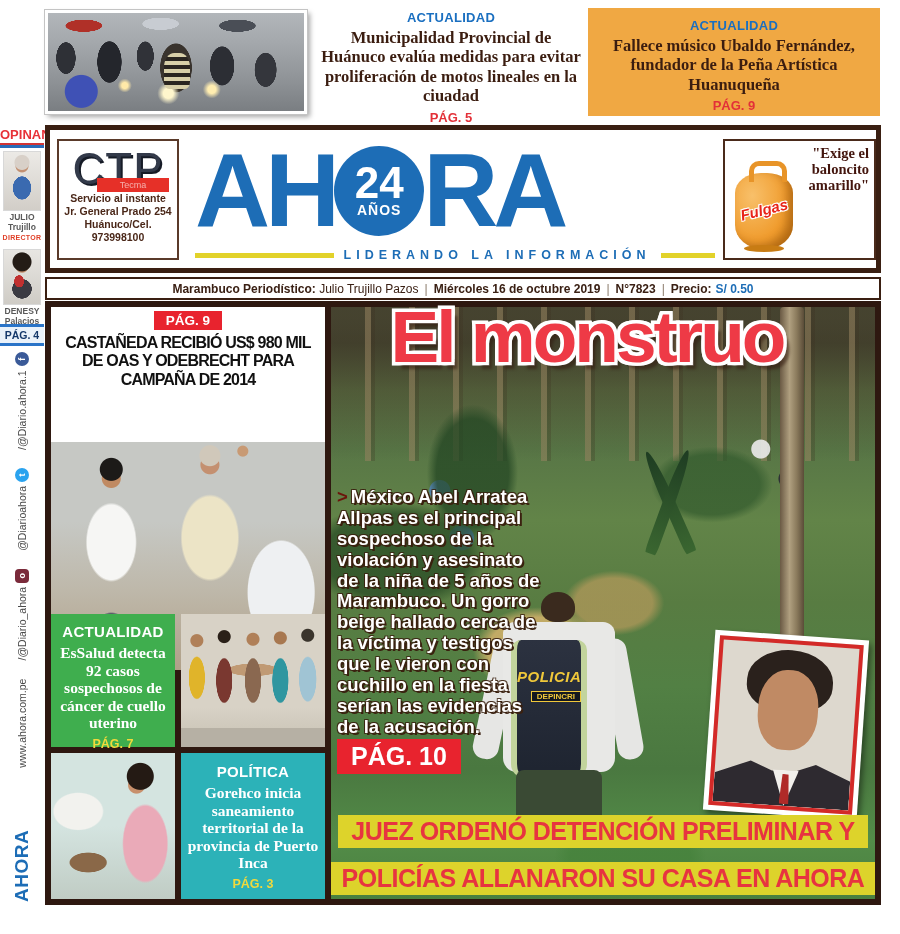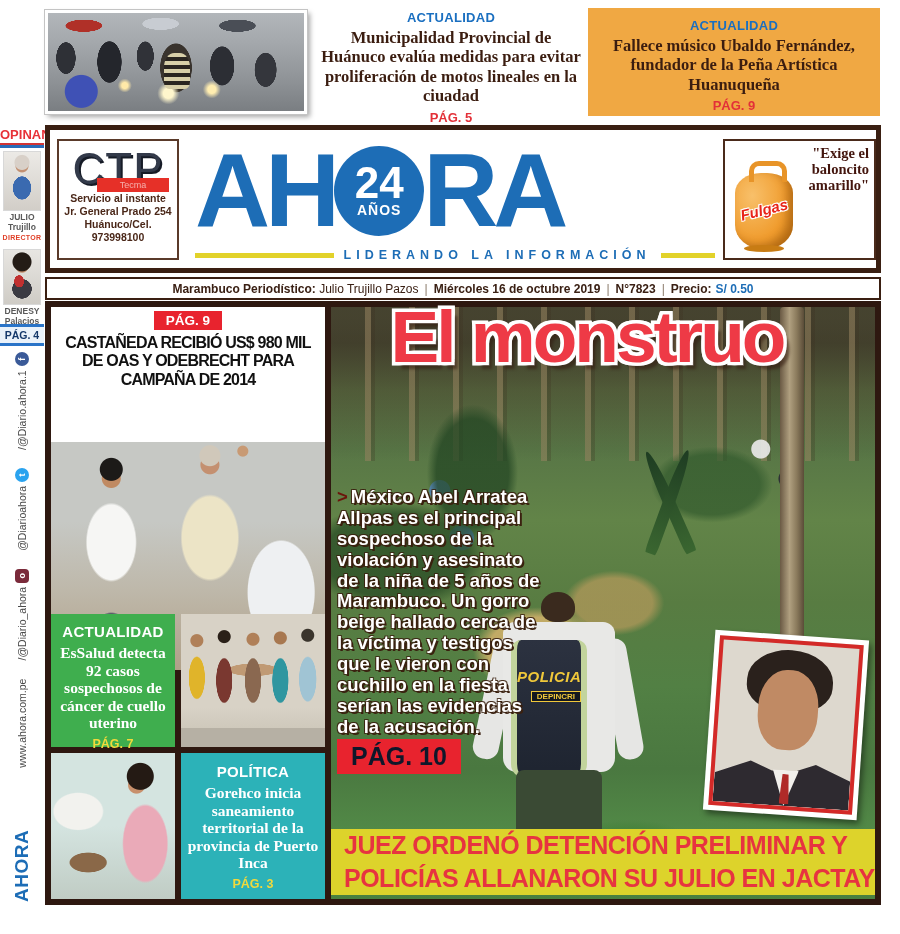--- a/index.html
+++ b/index.html
@@ -160,29 +160,29 @@
 .of-arm{position:absolute;top:46px;width:26px;height:122px;background:#e6e6e4;border-radius:12px}
 .of-arm-l{left:2px;transform:rotate(12deg)}
 .of-arm-r{left:128px;transform:rotate(-10deg)}
 .of-torso{position:absolute;left:22px;top:30px;width:112px;height:150px;background:#e8e8e6;border-radius:12px 12px 14px 14px}
 .of-vest{position:absolute;left:8px;top:18px;width:76px;height:138px;background:linear-gradient(180deg,#2c3240,#1e2430);border-radius:10px 10px 14px 14px;border-left:6px solid #c2d49c;border-right:6px solid #c2d49c;text-align:right}
 .vest-label{margin-top:28px;color:#f0c83a;font-weight:bold;font-style:italic;font-size:15px;letter-spacing:.5px}
 .vest-sub{display:inline-block;margin-top:6px;color:#f0c83a;font-size:8px;font-weight:bold;border:1px solid #f0c83a;padding:0 5px;background:#14181f}
 .of-pants{position:absolute;left:35px;top:178px;width:86px;height:72px;background:#3a4a34;border-radius:8px}
 .lead{position:absolute;left:6px;top:180px;width:205px;z-index:5;color:#fff;font-weight:bold;font-size:18.5px;line-height:1.13;text-shadow:2px 2px 0 #3a200f,-1px -1px 0 rgba(58,32,15,.8),1px -1px 0 rgba(58,32,15,.8),-1px 1px 0 rgba(58,32,15,.8)}
 .lead-marker{color:#6b150b;text-shadow:none;margin-right:3px}
-.pag10{position:absolute;left:6px;top:432px;z-index:5;display:inline-block;background:#e8232e;color:#0f172a;font-weight:bold;font-size:25px;padding:3px 14px}
+.pag10{position:absolute;left:6px;top:432px;z-index:5;display:inline-block;background:#e8232e;color:#ffffff;font-weight:bold;font-size:25px;padding:3px 14px}
 .inset{position:absolute;left:378px;top:328px;width:154px;height:180px;z-index:6;background:#fff;padding:5px;transform:rotate(4deg);box-shadow:3px 4px 6px rgba(0,0,0,.45)}
 .inset-inner{position:relative;width:100%;height:100%;border:4px solid #d32a28;background:#ddd8ce;overflow:hidden}
 .boy-hair{position:absolute;left:26px;top:6px;width:86px;height:62px;background:#2a211c;border-radius:50% 50% 42% 42%}
 .boy-face{position:absolute;left:39px;top:26px;width:60px;height:80px;background:#c08a64;border-radius:46% 46% 44% 44%}
 .boy-suit{position:absolute;left:0;bottom:0;width:100%;height:48px;background:#2e2a30;clip-path:polygon(0 100%,0 40%,26% 10%,42% 28%,58% 28%,74% 10%,100% 40%,100% 100%)}
 .boy-shirt{position:absolute;left:58px;bottom:0;width:26px;height:36px;background:#f2f0ec;clip-path:polygon(0 0,100% 0,50% 100%)}
 .boy-tie{position:absolute;left:66px;bottom:2px;width:10px;height:30px;background:#b02a28;clip-path:polygon(20% 0,80% 0,100% 100%,0 100%)}
-.banner{position:absolute;left:0;bottom:4px;width:100%;z-index:7;display:flex;flex-direction:column;gap:0}
+.banner{position:absolute;left:0;bottom:4px;width:100%;z-index:7;display:flex;flex-direction:column;align-items:center;gap:14px}
 .banner span{display:inline-block;background:#ddd32b;color:#e73440;font-weight:bold;font-size:25px;letter-spacing:-.5px;padding:2px 13px;white-space:nowrap}
 .mega-headline{left:292px;top:300px;width:590px;z-index:30;text-align:center;pointer-events:none}
 .mega-line{font-size:73px;font-weight:bold;letter-spacing:-3px;line-height:1.02;color:#ee3a46;
  -webkit-text-stroke:7px #fff;paint-order:stroke fill;
  text-shadow:3px 3px 0 #fff,-3px -3px 0 #fff,3px -3px 0 #fff,-3px 3px 0 #fff,0 3px 0 #fff,0 -3px 0 #fff,3px 0 0 #fff,-3px 0 0 #fff,6px 7px 3px rgba(50,25,15,.55)}
 </style>
 </head>
 <body>
 
 <div id="page">
@@ -343,21 +343,21 @@
           <div class="boy-hair"></div>
           <div class="boy-face"></div>
           <div class="boy-suit"></div>
           <div class="boy-shirt"></div>
           <div class="boy-tie"></div>
         </div>
       </div>
 
       <div class="banner">
         <span>JUEZ ORDENÓ DETENCIÓN PRELIMINAR Y</span>
-        <span>POLICÍAS ALLANARON SU JULIO EN JACTAY</span>
+        <span>POLICÍAS ALLANARON SU CASA EN AHORA</span>
       </div>
     </div>
   </div>
 
   <div class="abs mega-headline">
     <div class="mega-line">El monstruo</div>
   </div>
 
 </div>
 

